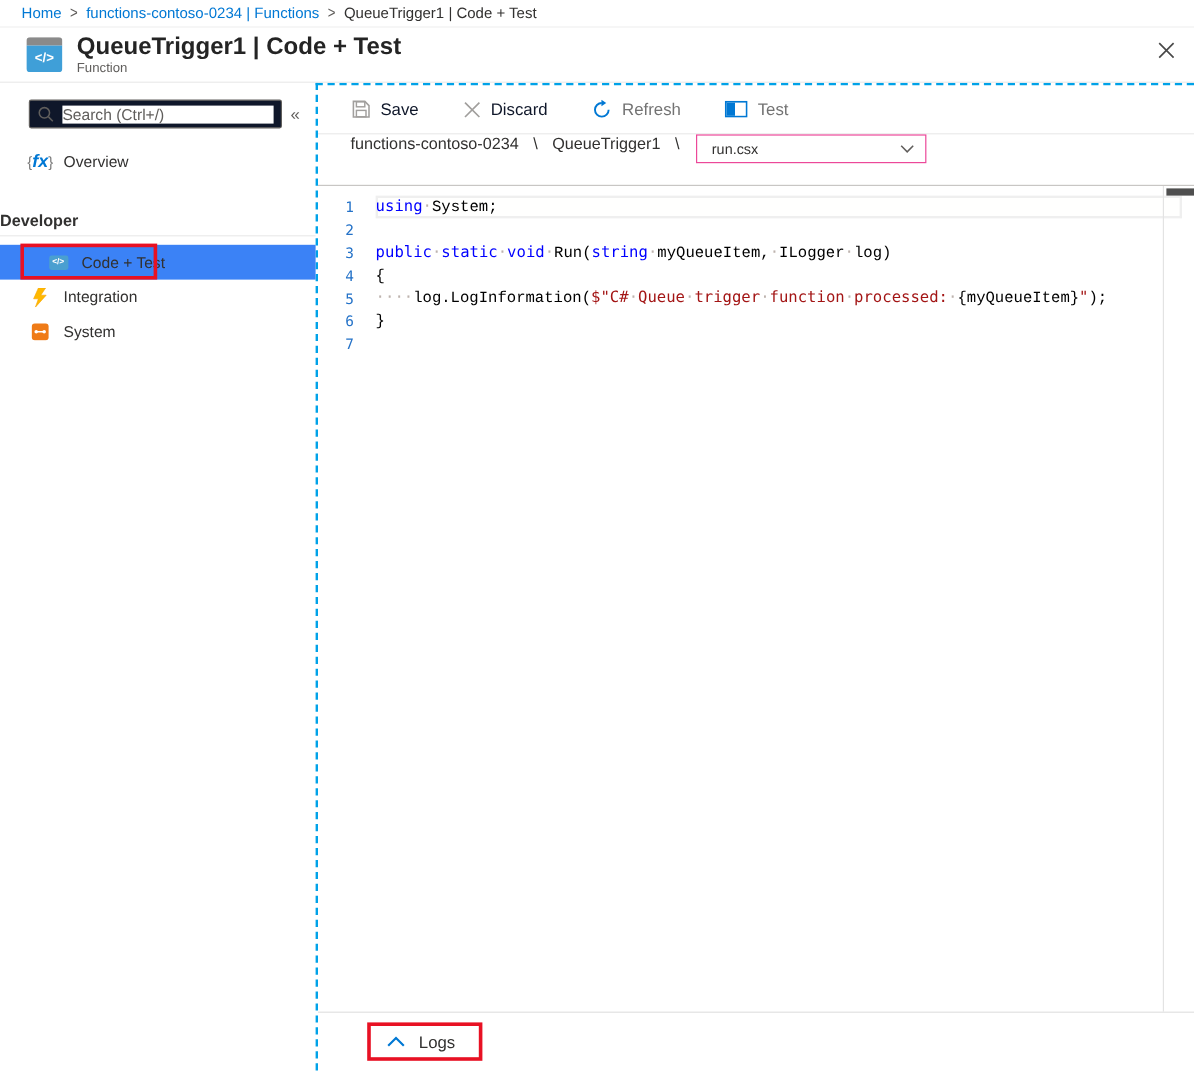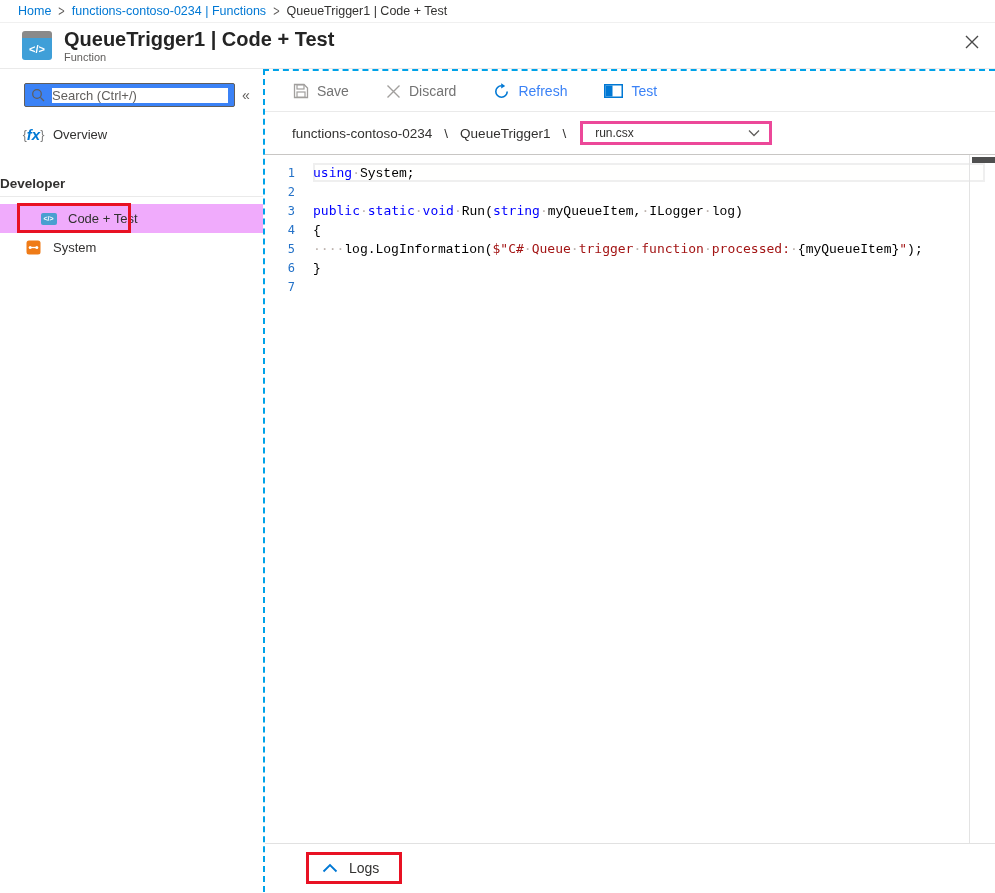--- a/index.html
+++ b/index.html
@@ -25,55 +25,55 @@
   .page-title { font-size:20px; font-weight:600; color:#242424; line-height:22px; }
   .page-subtitle { font-size:11px; color:#605e5c; margin-top:1px; }
   .close-btn { position:absolute; right:12px; top:8px; width:22px; height:22px;
     display:flex; align-items:center; justify-content:center; cursor:pointer; }
 
   
   .main { display:flex; height:823px; }
   .sidebar { width:263px; flex:none; padding-top:14px; position:relative; }
   .search-row { display:flex; align-items:center; padding:0 6px 0 24px; }
   .search-box { flex:1; height:24px; border:1px solid #605e5c; border-radius:2px;
-    display:flex; align-items:center; padding:0 6px; background:#3b82f6; }
+    display:flex; align-items:center; padding:0 6px; background:#0f172a; }
   .search-box input { border:none; outline:none; flex:1; font-size:13px; color:#323130;
     font-family:"Liberation Sans",sans-serif; margin-left:7px; }
   .search-box input::placeholder { color:#605e5c; }
   .collapse-btn { width:24px; text-align:center; color:#605e5c; font-size:14px; cursor:pointer; }
 
   .nav { margin-top:13px; }
   .nav-item { height:29px; display:flex; align-items:center; padding-left:25px; gap:11px;
     font-size:13px; color:#323130; cursor:pointer; position:relative; }
-  .nav-item.selected { background:#f0abfc;padding-left:40px; }
+  .nav-item.selected { background:#3b82f6;padding-left:40px; }
   .nav-icon { width:17px; flex:none; display:flex; align-items:center; justify-content:center; }
   .fx-glyph { font-size:12.5px; white-space:nowrap; }
   .fx-glyph .brace { color:#7a7a7a; }
   .fx-glyph .fx { color:#0078d4; font-style:italic; font-weight:600; font-size:15px; }
   .mini-code-icon { width:16px; height:12px; background:#4a9fd0; border-radius:2px; color:#fff;
     font-size:7px; font-weight:bold; display:flex; align-items:center; justify-content:center; }
   .section-head { margin-top:21px; height:27px; display:flex; align-items:center; 
     font-size:13.5px; font-weight:600; color:#323130; border-bottom:1px solid #eaeaea;
     margin-bottom:7px; }
   .annotation-box { position:absolute; left:17px; top:-1px; width:114px; height:30px;
     border:3px solid #e81123; pointer-events:none; }
 
   
   .rightpane { flex:1; border-left:2px dashed #00a2e8; border-top:2px dashed #00a2e8;
     display:flex; flex-direction:column; background:#fff; }
   .toolbar { height:41px; flex:none; display:flex; align-items:center; padding-left:28px;
     gap:37px; border-bottom:1px solid #eaeaea; }
   .tb-btn { display:flex; align-items:center; gap:8px; font-size:14px; cursor:pointer; }
-  .tb-btn.disabled { color:#737373; cursor:default; }
-  .tb-btn.enabled { color:#3b82f6;text-align:right; }
-
-  .filebar { height:43px; flex:none; display:flex; align-items:center; padding-left:27px;
+  .tb-btn.disabled { color:#0f172a; cursor:default; }
+  .tb-btn.enabled { color:#737373;text-align:right; }
+
+  .filebar { height:43px; flex:none; display:flex; align-items:flex-start; padding-left:27px;
     gap:12px; font-size:13.5px; border-bottom:1px solid #c8c6c4; }
   .file-sep { color:#323130; }
-  .file-select { width:192px; height:24px; border:3px solid #ec4899; display:flex;
+  .file-select { width:192px; height:24px; border:1px solid #ec4899; display:flex;
     align-items:center; justify-content:space-between; padding:0 9px 0 12px; font-size:12px;
     cursor:pointer; margin-left:2px; background:#fff; }
 
   .editor { flex:1; position:relative; padding-top:8px;
     font-family:"DejaVu Sans Mono","Liberation Mono",monospace; font-size:13px; }
   .code-line { height:19px; display:flex; align-items:center; position:relative; }
   .code-line.current::before { content:""; position:absolute; left:48px; right:10px; top:0;
     bottom:0; border:2px solid #efefef; background:#fffffe; }
   .gutter { width:48px; flex:none; text-align:right; padding-right:18px; color:#2472c8;
     font-size:12px; position:relative; z-index:1; }
@@ -144,20 +144,28 @@
       <div class="section-head">Developer</div>
 
       <div class="nav-item selected">
         <span class="nav-icon">
             <span class="mini-code-icon">&lt;/&gt;</span>
           </span>
         <span>Code + Test</span>
         <span class="annotation-box"></span>
       </div>
 
+      <div class="nav-item">
+        <span class="nav-icon">
+          <svg width="13" height="16" viewBox="0 0 13 16">
+              <path d="M5 0 L11 0 L7 6 L11.5 6 L2.5 16 L5 9 L1 9 Z" fill="#ffb900" stroke="#f7a500" stroke-width="0.5"></path>
+            </svg>
+        </span>
+        <span>Integration</span>
+      </div>
 
       <div class="nav-item">
         <span class="nav-icon">
           <svg width="15" height="15" viewBox="0 0 15 15">
               <rect x="0.5" y="0.5" width="14" height="14" rx="2.5" fill="#ef7b17"></rect>
               <circle cx="4.2" cy="7.5" r="1.5" fill="#fff"></circle>
               <circle cx="10.8" cy="7.5" r="1.5" fill="#fff"></circle>
               <line x1="5" y1="7.5" x2="10" y2="7.5" stroke="#fff" stroke-width="1.3"></line>
             </svg>
         </span>

